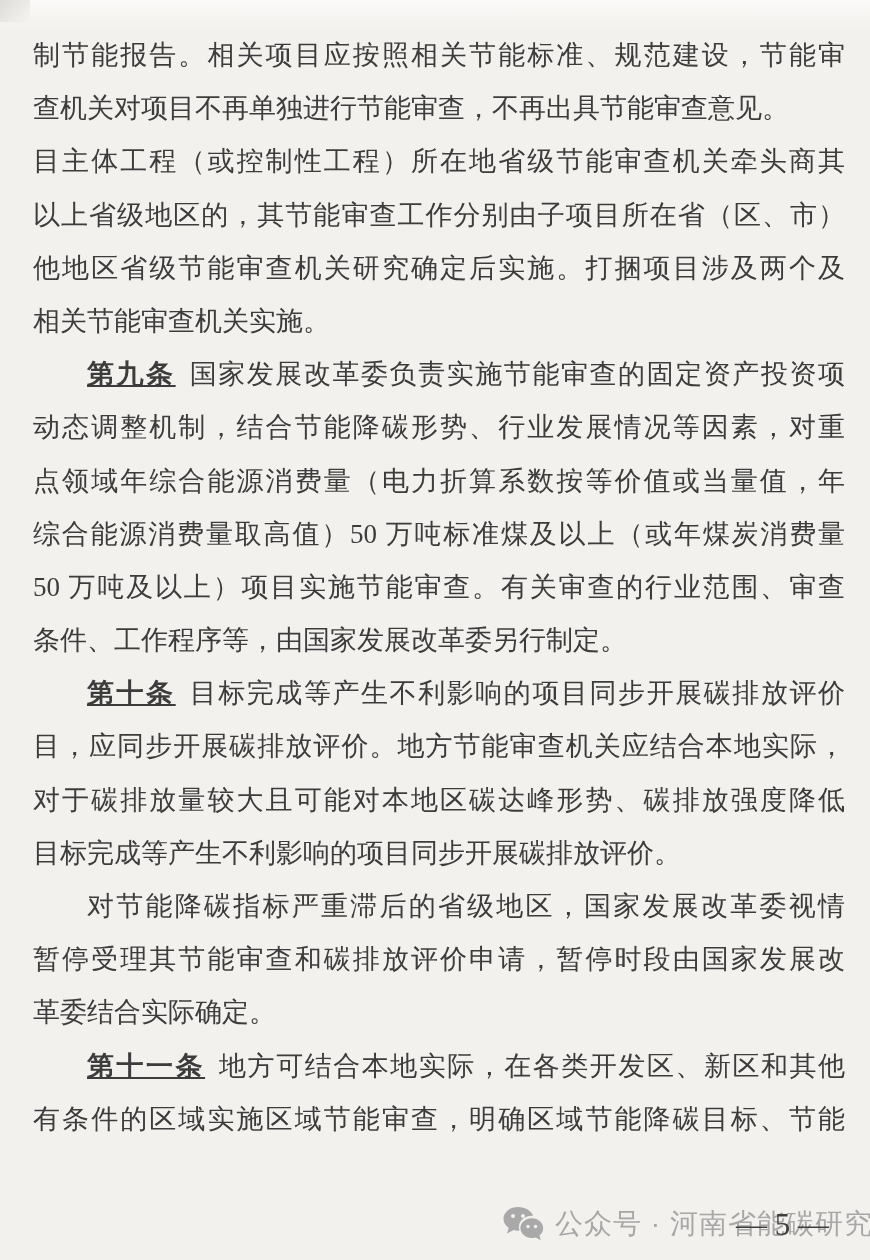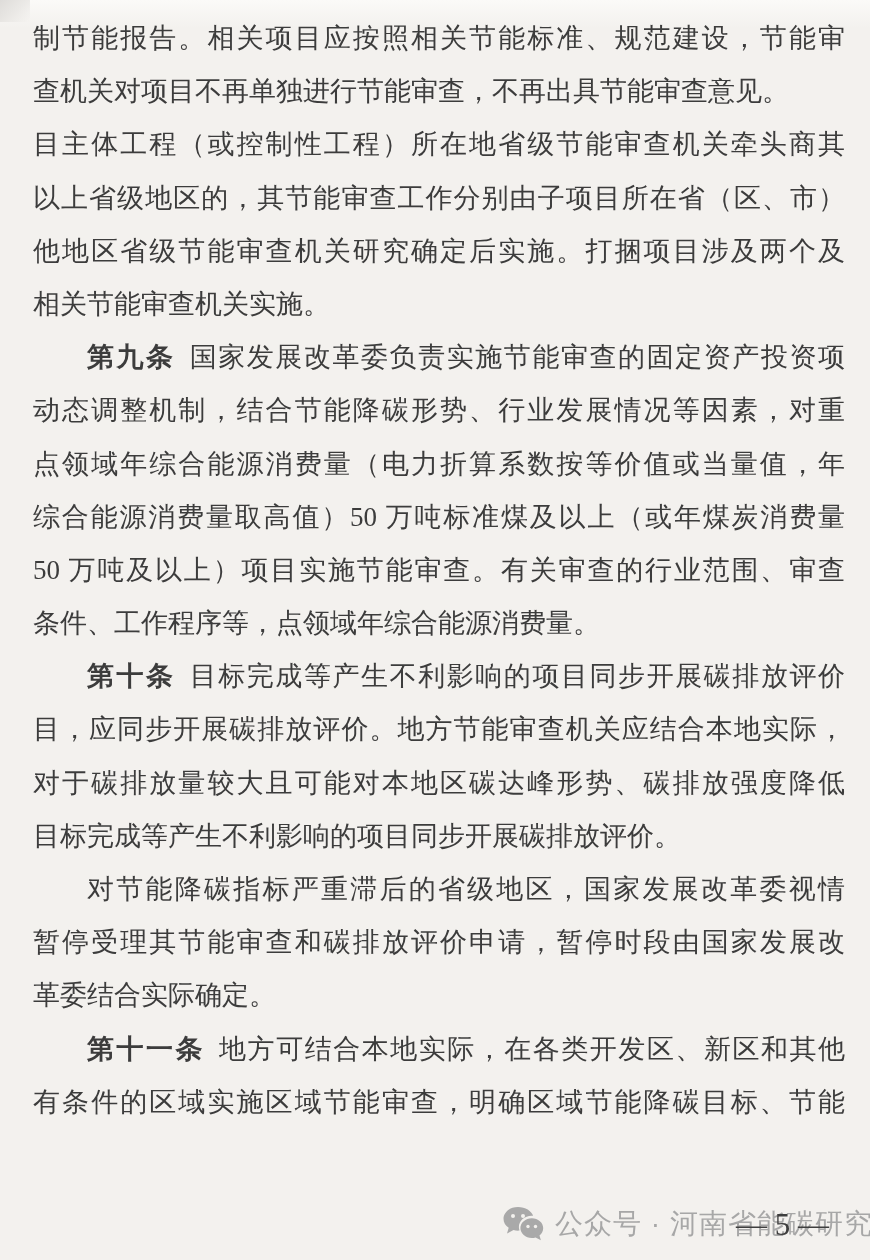--- a/index.html
+++ b/index.html
@@ -11,34 +11,34 @@
     position:absolute;left:0;top:0;right:0;height:28px;
     background:linear-gradient(#fbfaf8,rgba(251,250,248,0));
     pointer-events:none;
   }
   .corner-artifact{
     position:absolute;left:0;top:0;width:30px;height:22px;
     background:linear-gradient(135deg,#d9d7d4 0%,#e9e7e4 55%,rgba(243,241,238,0) 100%);
     opacity:.85;pointer-events:none;
   }
   .doc{
-    position:absolute;left:33px;top:12px;width:812px;
+    position:absolute;left:33px;top:29px;width:812px;
     color:#3c3c3c;
     font-family:"Liberation Serif","DejaVu Serif",serif;
     font-size:27px;
   }
   .line{
     height:53.2px;line-height:53.2px;overflow:hidden;
     text-align:justify;text-align-last:justify;
   }
   .line.end{text-align-last:left;}
   .line.indent{text-indent:54px;}
   .hd{
     font-family:"Liberation Sans","DejaVu Sans",sans-serif;
-    font-weight:700;margin-right:14px;letter-spacing:1px;
+    font-weight:700;margin-right:14px;letter-spacing:1px;text-decoration:underline;
   }
   .hd:empty{display:none;margin:0;}
   .watermark{
     position:absolute;left:502px;top:1200px;height:48px;
     display:flex;align-items:center;gap:11px;
     color:#a7a7a7;
     font-family:"Liberation Sans","DejaVu Sans",sans-serif;
     font-size:28px;letter-spacing:1px;white-space:nowrap;
     z-index:1;
   }
@@ -62,21 +62,21 @@
     <div class="line end"><span>查机关对项目不再单独进行节能审查，不再出具节能审查意见。</span></div>
     <div class="line"><span>目主体工程（或控制性工程）所在地省级节能审查机关牵头商其</span></div>
     <div class="line"><span>以上省级地区的，其节能审查工作分别由子项目所在省（区、市）</span></div>
     <div class="line"><span>他地区省级节能审查机关研究确定后实施。打捆项目涉及两个及</span></div>
     <div class="line end"><span>相关节能审查机关实施。</span></div>
     <div class="line indent"><span class="hd">第九条</span><span>国家发展改革委负责实施节能审查的固定资产投资项</span></div>
     <div class="line"><span>动态调整机制，结合节能降碳形势、行业发展情况等因素，对重</span></div>
     <div class="line"><span>点领域年综合能源消费量（电力折算系数按等价值或当量值，年</span></div>
     <div class="line"><span>综合能源消费量取高值）50 万吨标准煤及以上（或年煤炭消费量</span></div>
     <div class="line"><span>50 万吨及以上）项目实施节能审查。有关审查的行业范围、审查</span></div>
-    <div class="line end"><span>条件、工作程序等，点领域年综合能源消费量。</span></div>
+    <div class="line end"><span>条件、工作程序等，由国家发展改革委另行制定。</span></div>
     <div class="line indent"><span class="hd">第十条</span><span>目标完成等产生不利影响的项目同步开展碳排放评价</span></div>
     <div class="line"><span>目，应同步开展碳排放评价。地方节能审查机关应结合本地实际，</span></div>
     <div class="line"><span>对于碳排放量较大且可能对本地区碳达峰形势、碳排放强度降低</span></div>
     <div class="line end"><span>目标完成等产生不利影响的项目同步开展碳排放评价。</span></div>
     <div class="line indent"><span>对节能降碳指标严重滞后的省级地区，国家发展改革委视情</span></div>
     <div class="line"><span>暂停受理其节能审查和碳排放评价申请，暂停时段由国家发展改</span></div>
     <div class="line end"><span>革委结合实际确定。</span></div>
     <div class="line indent"><span class="hd">第十一条</span><span>地方可结合本地实际，在各类开发区、新区和其他</span></div>
     <div class="line"><span>有条件的区域实施区域节能审查，明确区域节能降碳目标、节能</span></div>
   </div>

